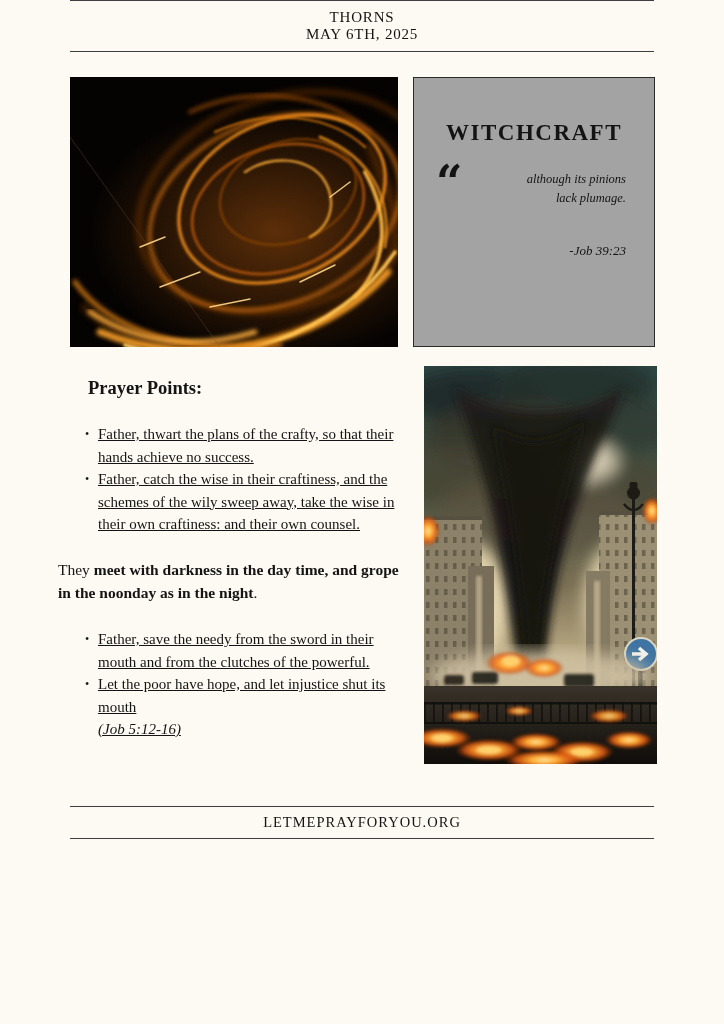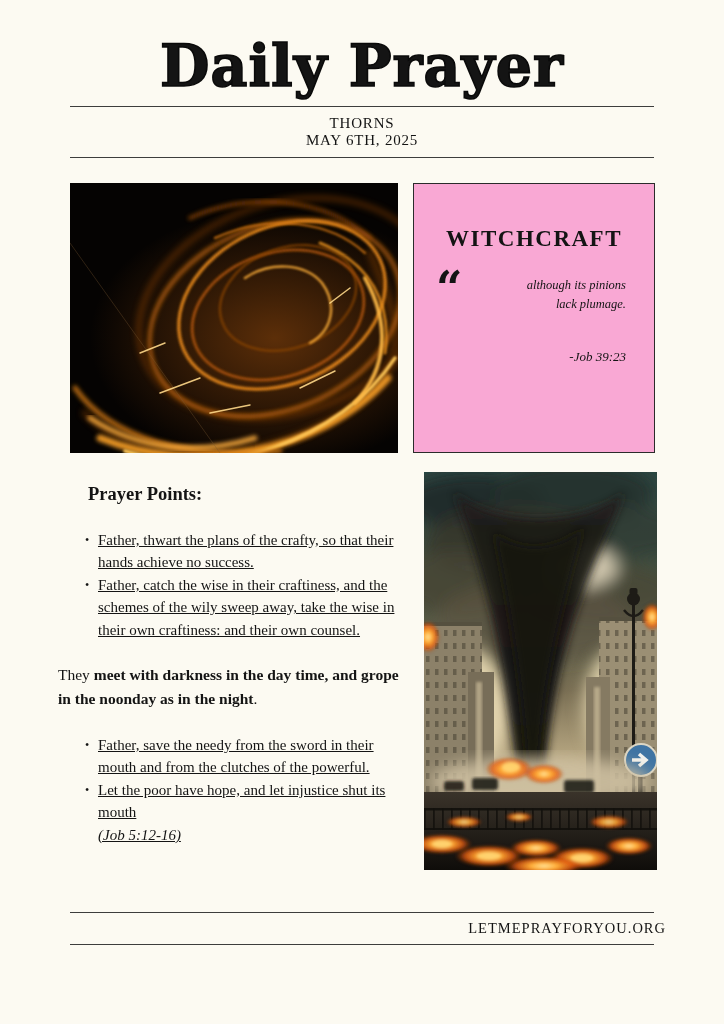--- a/index.html
+++ b/index.html
@@ -25,21 +25,21 @@
   .rule { border-top:1.6px solid #3d3d3d; margin:0 12px; }
   .masthead {
     display:flex; justify-content:space-between; align-items:center;
     padding:8px 0; font-size:15px; letter-spacing:0.8px;flex-direction:column;
   }
 
   .top-row { display:flex; margin:25px 0 0 12px; }
   .fire-wrap { width:328px; height:270px; background:#050302; }
   .feature-box {
     width:242px; height:270px; margin-left:15px;
-    border:1.4px solid #2b2b2b; background:#f9a8d4; box-sizing:border-box;
+    border:1.4px solid #2b2b2b; background:#a3a3a3; box-sizing:border-box;
   }
   .feature-title { text-align:center; margin-top:42px; font-size:23px; font-weight:bold; letter-spacing:1.5px; }
   .quote-row { display:flex; margin-top:24px; }
   .quote-mark { font-size:46px; font-weight:bold; line-height:0.55; margin-left:22px; font-family:"DejaVu Serif", serif; }
   .quote-body { flex:1; margin-right:28px; text-align:right; }
   .quote-text { font-style:italic; font-size:12.5px; line-height:1.55; }
   .quote-attr { margin-top:34px; font-style:italic; font-size:13px; }
 
   .main-row { display:flex; margin-top:19px; }
   .left-col { width:350px; box-sizing:border-box; }
@@ -47,30 +47,29 @@
   ul.pp-list { list-style:none; margin:24px 0 0; padding:0 0 0 27px; font-size:15px; line-height:1.5;text-decoration:underline; }
   ul.pp-list li { position:relative; padding-left:13px; }
   ul.pp-list li::before { content:"\2022"; position:absolute; left:0; top:2px; font-size:12px; }
   .emphasis { font-size:15.5px; line-height:1.5; margin:22px 0 0; }
   .emphasis .bold { font-weight:bold; }
   .ref { font-style:italic; }
 
   .tornado-wrap { width:233px; height:398px; margin-left:16px; }
 
   .footer { margin-top:42px; }
-  .footer-text { text-align:right; font-size:14.5px; letter-spacing:1px; padding:7px 0; }
+  .footer-text { text-align:center; font-size:14.5px; letter-spacing:1px; padding:7px 0; }
 
   svg { display:block; }
 </style>
 </head>
 <body>
 
 <div class="page">
 
-  <h1 class="title">Daily Prayer</h1>
 
   <div class="rule"></div>
   <div class="masthead">
     <span>THORNS</span>
     <span>MAY 6TH, 2025</span>
   </div>
   <div class="rule"></div>
 
   <div class="top-row">
 

